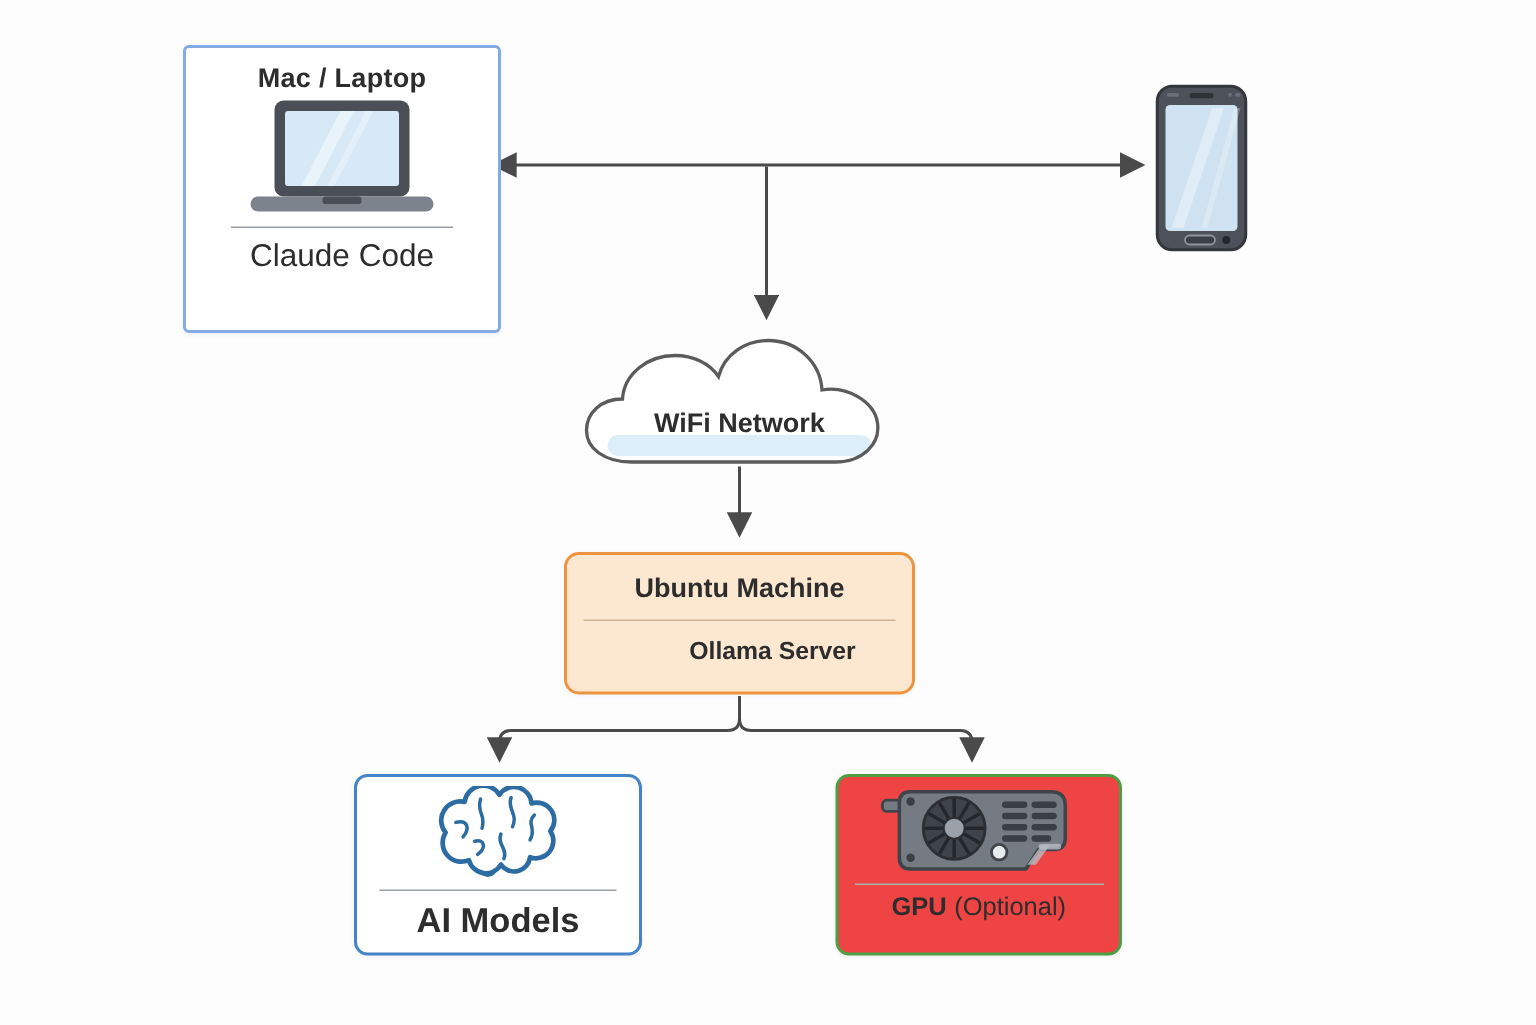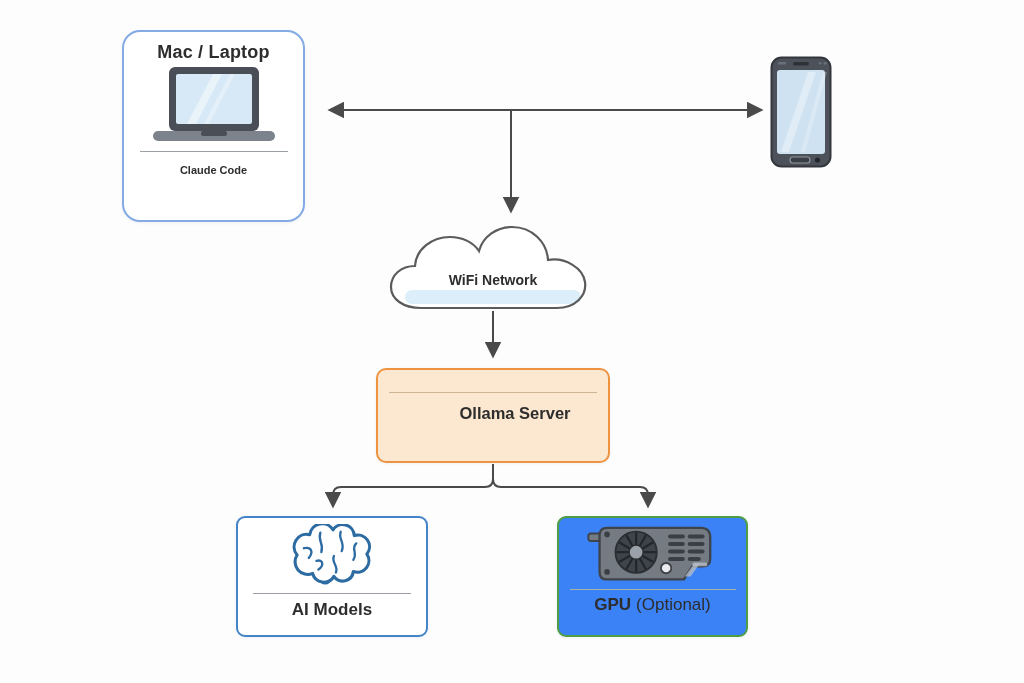--- a/index.html
+++ b/index.html
@@ -7,60 +7,60 @@
   .canvas {
     position:relative; width:1024px; height:683px;
     background:#fdfdfe; overflow:hidden;
     font-family:"Liberation Sans", sans-serif; color:#2d2d2d;
   }
   .connectors { position:absolute; left:0; top:0; width:1024px; height:683px; }
   .node { position:absolute; text-align:center; }
   .card { box-shadow:0 1px 3px rgba(120,140,170,.10); }
 
   .mac-box {
-    left:122px; top:30px; width:183px; height:192px;
-    background:#ffffff; border:2px solid #84abe3; border-radius:18px;
+    left:122px; top:30px; width:212px; height:192px;
+    background:#ffffff; border:2px solid #84abe3; border-radius:4px;
     padding-top:10px;
   }
   .mac-title { font-size:18px; font-weight:bold; letter-spacing:.2px; }
   .mac-box svg { display:block; margin:2px auto 0; }
   .divider { border-top:1px solid #9aa0a6; margin:4px auto 5px; }
   .mac-div { width:148px; }
-  .mac-line { font-size:11px; font-weight:bold; line-height:27px; }
+  .mac-line { font-size:21px; font-weight:normal; line-height:27px; }
 
   .phone-wrap { left:770px; top:56px; width:62px; height:112px; }
 
   .cloud-wrap { left:385px; top:224px; width:216px; height:88px; }
   .cloud-wrap svg { position:absolute; left:0; top:0; }
   .cloud-label {
     position:absolute; left:0; right:0; top:48px;
-    font-size:14px; font-weight:bold;
+    font-size:18px; font-weight:bold;
   }
 
   .ubuntu-box {
     left:376px; top:368px; width:234px; height:95px;
     background:#fce8d0; border:2px solid #ee9440; border-radius:10px;
     padding-top:12px;
   }
   .ubuntu-title { font-size:18px; font-weight:bold; }
   .ubuntu-div { width:208px; border-top:1px solid #cdb596; margin:10px auto 11px; }
   .ubuntu-sub { font-size:16.5px; font-weight:bold;padding-left:44px; }
 
   .ai-box {
     left:236px; top:516px; width:192px; height:121px;
     background:#ffffff; border:2px solid #4484c7; border-radius:9px;
     padding-top:6px;
   }
   .ai-box svg { display:block; margin:0 auto; }
   .ai-div { width:158px; margin:5px auto 6px; }
-  .ai-label { font-size:17px; font-weight:bold; }
+  .ai-label { font-size:23px; font-weight:bold; }
 
   .gpu-box {
     left:557px; top:516px; width:191px; height:121px;
-    background:#3b82f6; border:2px solid #4f9e44; border-radius:9px;
+    background:#ef4444; border:2px solid #4f9e44; border-radius:9px;
     padding-top:7px;
   }
   .gpu-box svg { display:block; margin:0 auto; }
   .gpu-div { width:166px; margin:4px auto 5px; border-top-color:#a7b3a7; }
   .gpu-label { font-size:17px; font-weight:bold; }
   .gpu-label .opt { font-weight:normal; margin-left:5px; }
 </style>
 </head>
 <body>
 
@@ -113,20 +113,21 @@
   <div class="node cloud-wrap">
     <svg width="216" height="90" viewBox="0 0 216 90" xmlns="http://www.w3.org/2000/svg">
       <path d="M 36 84 C 18 84 6 75 6 63 C 6 51 16 42 30 42 C 31 25 47 13 65 13 C 77 13 88 18 94 27 C 98 12 112 3 127 3 C 147 3 162 18 163 36 C 180 33 198 44 200 58 C 202 72 190 84 172 84 Z" fill="#ffffff"></path>
       <rect x="20" y="66" width="176" height="14" rx="7" fill="#dceefa"></rect>
       <path d="M 36 84 C 18 84 6 75 6 63 C 6 51 16 42 30 42 C 31 25 47 13 65 13 C 77 13 88 18 94 27 C 98 12 112 3 127 3 C 147 3 162 18 163 36 C 180 33 198 44 200 58 C 202 72 190 84 172 84 Z" fill="none" stroke="#5b5b5b" stroke-width="2.2"></path>
     </svg>
     <div class="cloud-label">WiFi Network</div>
   </div>
 
   <div class="node card ubuntu-box">
+    <div class="ubuntu-title">Ubuntu Machine</div>
     <div class="divider ubuntu-div"></div>
     <div class="ubuntu-sub">Ollama Server</div>
   </div>
 
   <div class="node card ai-box">
     <svg width="84" height="64" viewBox="0 0 84 66" xmlns="http://www.w3.org/2000/svg">
       <circle cx="35" cy="56" r="5" fill="#ffffff" stroke="#2d6ca3" stroke-width="3"></circle>
       <path d="M 6 32 A 13 13 0 0 1 19 11 A 13 13 0 0 1 43 6 A 12 12 0 0 1 65 12 A 12 12 0 0 1 78 31 A 12 12 0 0 1 64 49 A 11 11 0 0 1 44 54 A 12 12 0 0 1 22 51 A 13 13 0 0 1 6 32 Z" fill="#ffffff" stroke="#2d6ca3" stroke-width="3.2" stroke-linejoin="round"></path>
       <g fill="none" stroke="#2d6ca3" stroke-width="2.4" stroke-linecap="round">
         <path d="M 30 9 C 27 18 34 20 31 29"></path>

